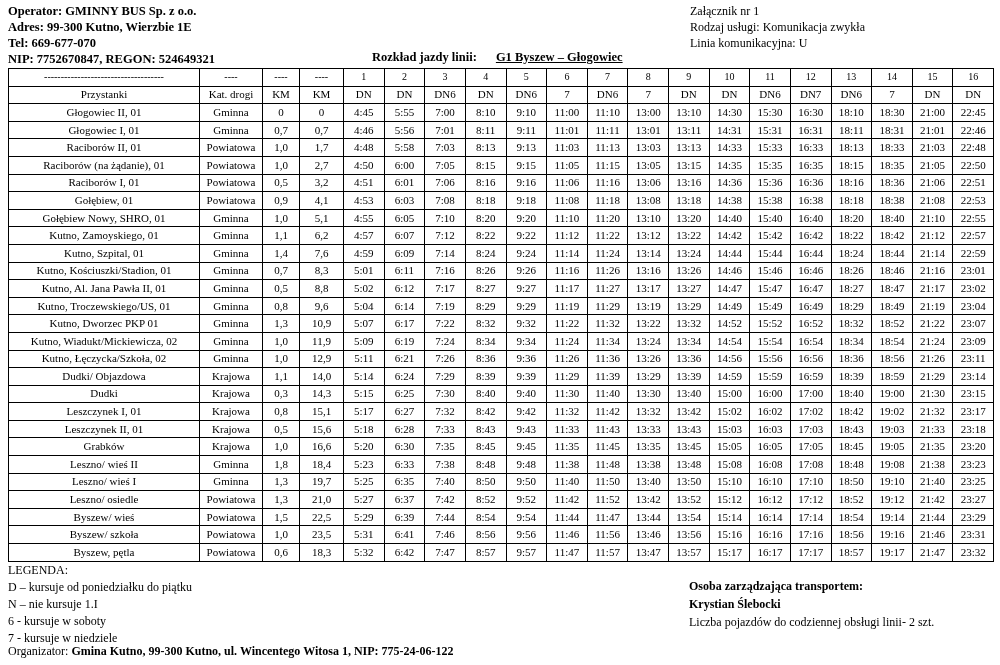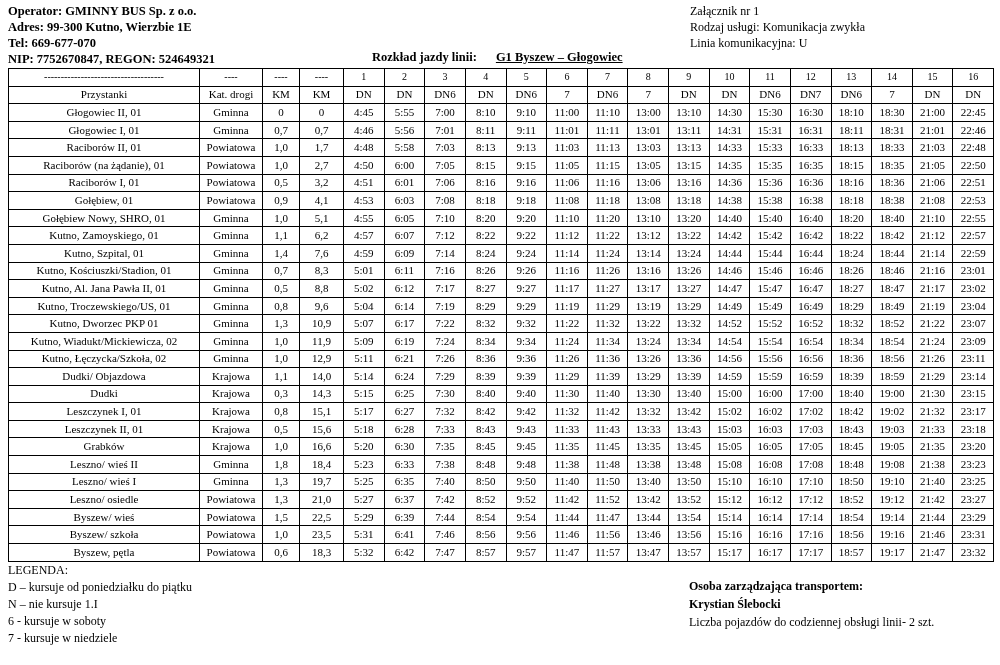--- a/index.html
+++ b/index.html
@@ -676,14 +676,17 @@
     <div>6 - kursuje w soboty</div>
     <div>7 - kursuje w niedziele</div>
   </div>
 
   <div class="manager">
     <div class="b">Osoba zarządzająca transportem:</div>
     <div class="b">Krystian Ślebocki</div>
     <div>Liczba pojazdów do codziennej obsługi linii- 2 szt.</div>
   </div>
 
+  <div class="organizer">
+    <span>Organizator: </span><span class="val">Gmina Kutno, 99-300 Kutno, ul. Wincentego Witosa 1, NIP: 775-24-06-122</span>
+  </div>
 
 </div>
 
 </body></html>

